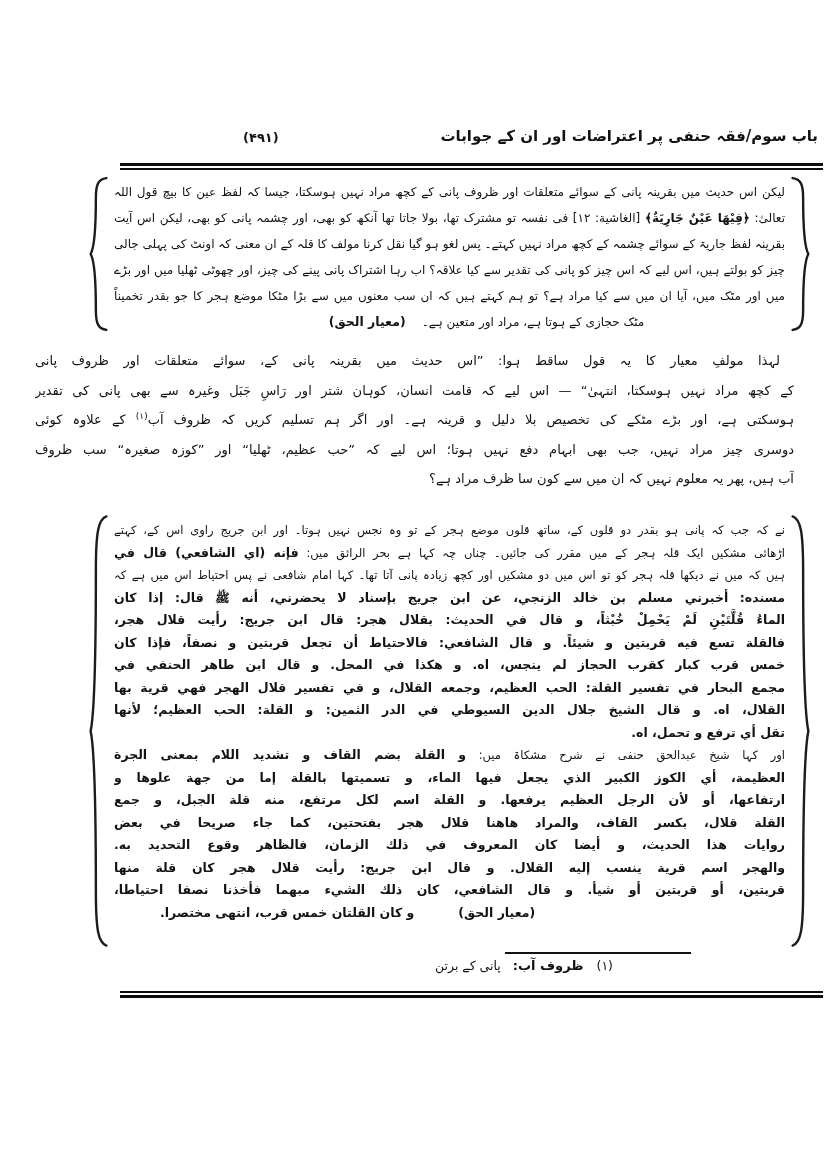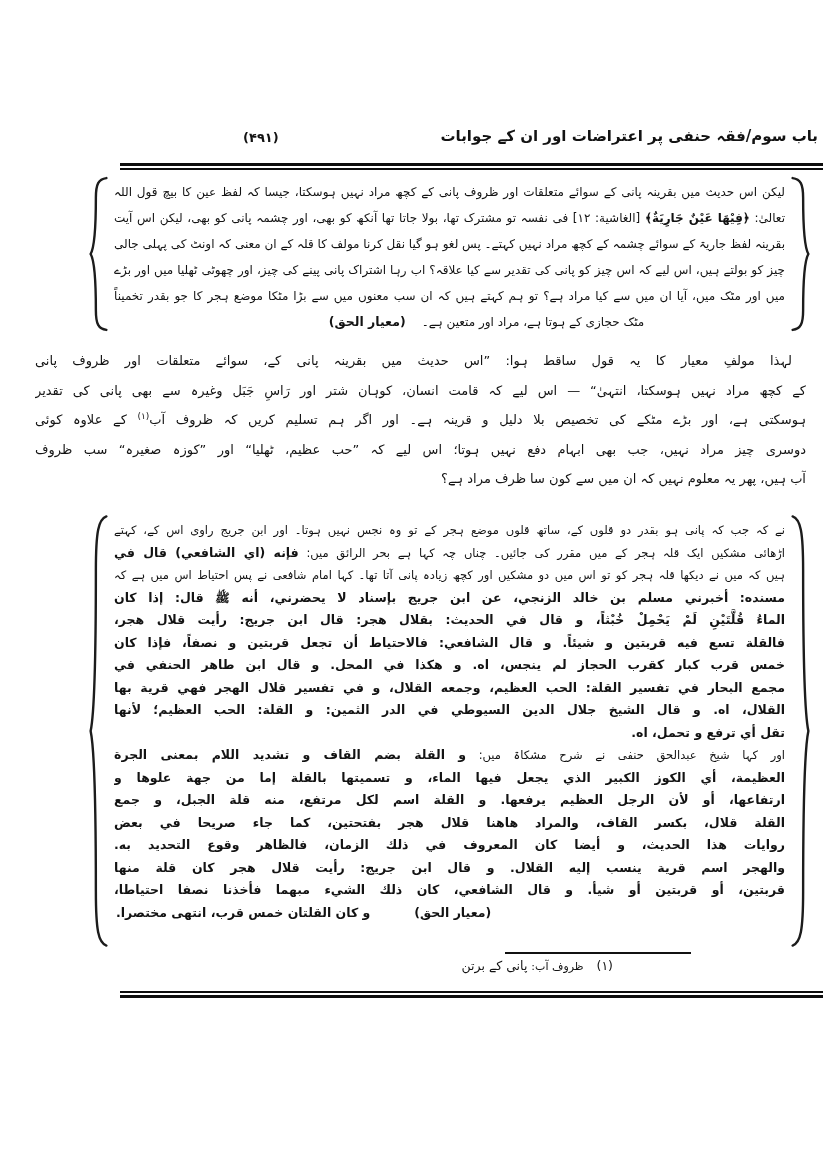--- a/index.html
+++ b/index.html
@@ -30,33 +30,33 @@
   .b2 .qcontent{padding-top:7px;}
   .ar,.ra{font-weight:700;font-size:12.5px;}
   .b2 .ln.ar-line{font-weight:700;font-size:12.5px;}
   .ru{font-size:11.5px;font-weight:400;}
   .quran{font-weight:700;}
   .end{text-align-last:right;}
   .saw{font-size:12px;}
   
   .lastline{display:flex;direction:ltr;align-items:baseline;text-align:initial;}
   .last1{justify-content:center;padding-left:74px;gap:16px;}
-  .last2{justify-content:flex-start;gap:44px;padding-left:2px;}
+  .last2{justify-content:flex-start;gap:44px;padding-left:2px;margin-left:44px;}
   .attr{font-weight:700;font-size:12.5px;white-space:nowrap;direction:rtl;}
   .lastline .tail{white-space:nowrap;direction:rtl;}
   
-  .para{position:absolute;top:346px;right:20px;left:35px;}
+  .para{position:absolute;top:346px;right:32px;left:35px;}
   .para .ln{height:29.5px;line-height:29.5px;font-size:13px;}
   .para .ind{padding-right:14px;}
   .fnref{font-size:9px;vertical-align:super;line-height:0;}
   
   .fn-rule{position:absolute;top:952px;left:505px;width:186px;border-top:2px solid #111;}
   .fn{position:absolute;top:958px;right:213px;direction:rtl;font-size:12.5px;white-space:nowrap;}
   .fn-marker{margin-left:9px;}
-  .fn-label{font-weight:400;font-size:11px;}
+  .fn-label{font-weight:700;margin-left:8px;font-size:13px;}
 </style>
 </head>
 <body>
 
 <div class="page">
 
   <div class="hdr-title">باب سوم/فقہ حنفی پر اعتراضات اور ان کے جوابات</div>
   <div class="hdr-num">(۴۹۱)</div>
   <div class="rule rule-top"></div>
 

